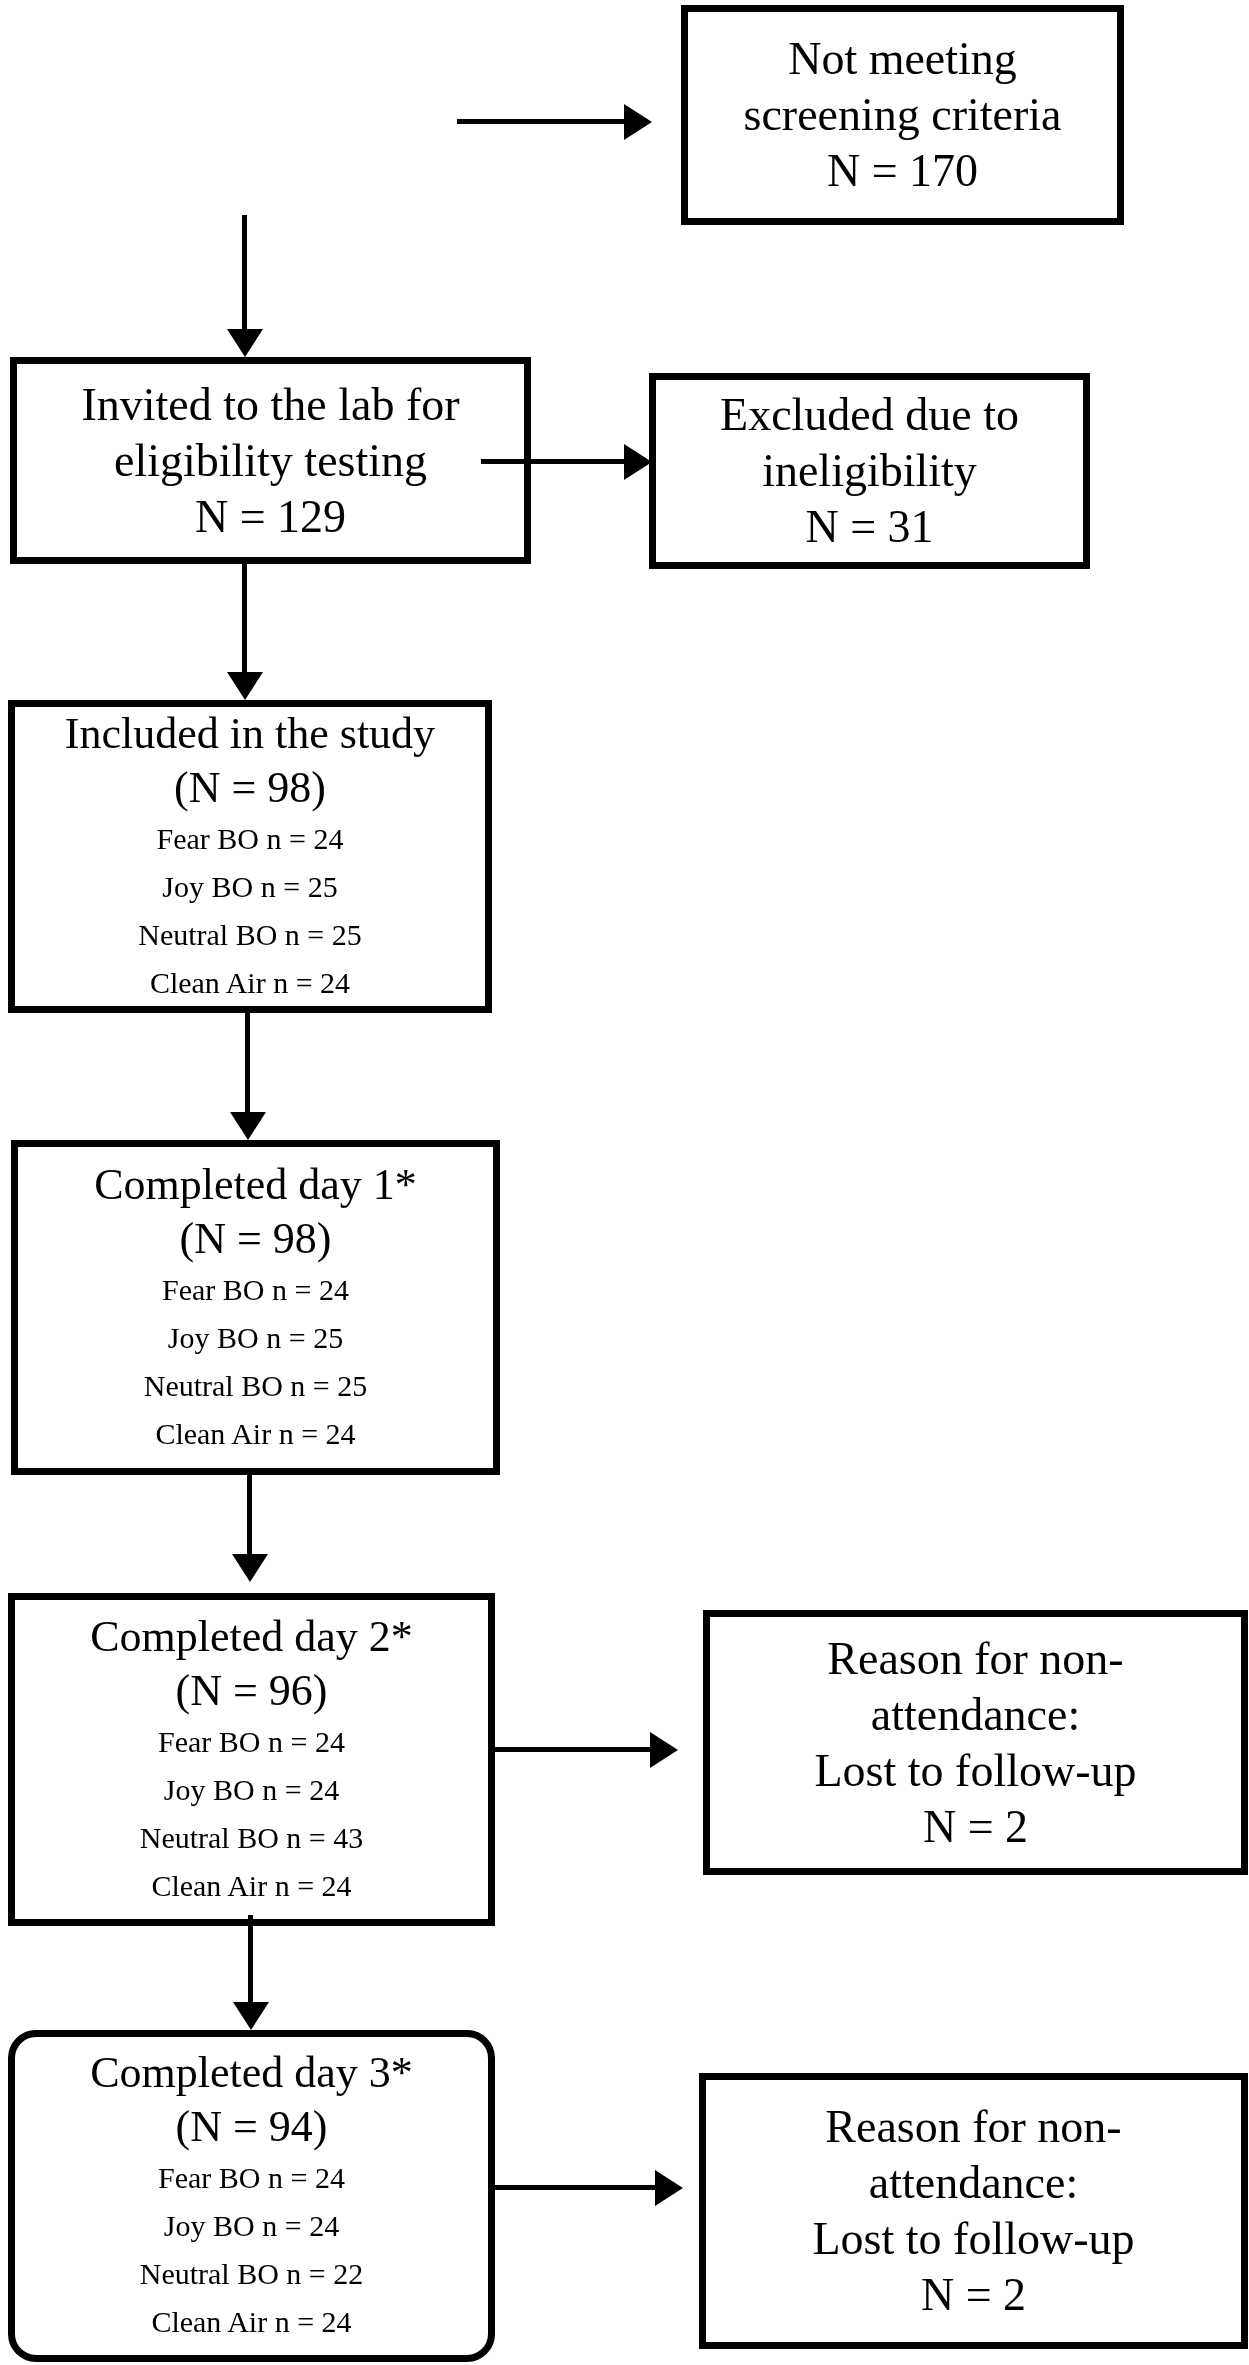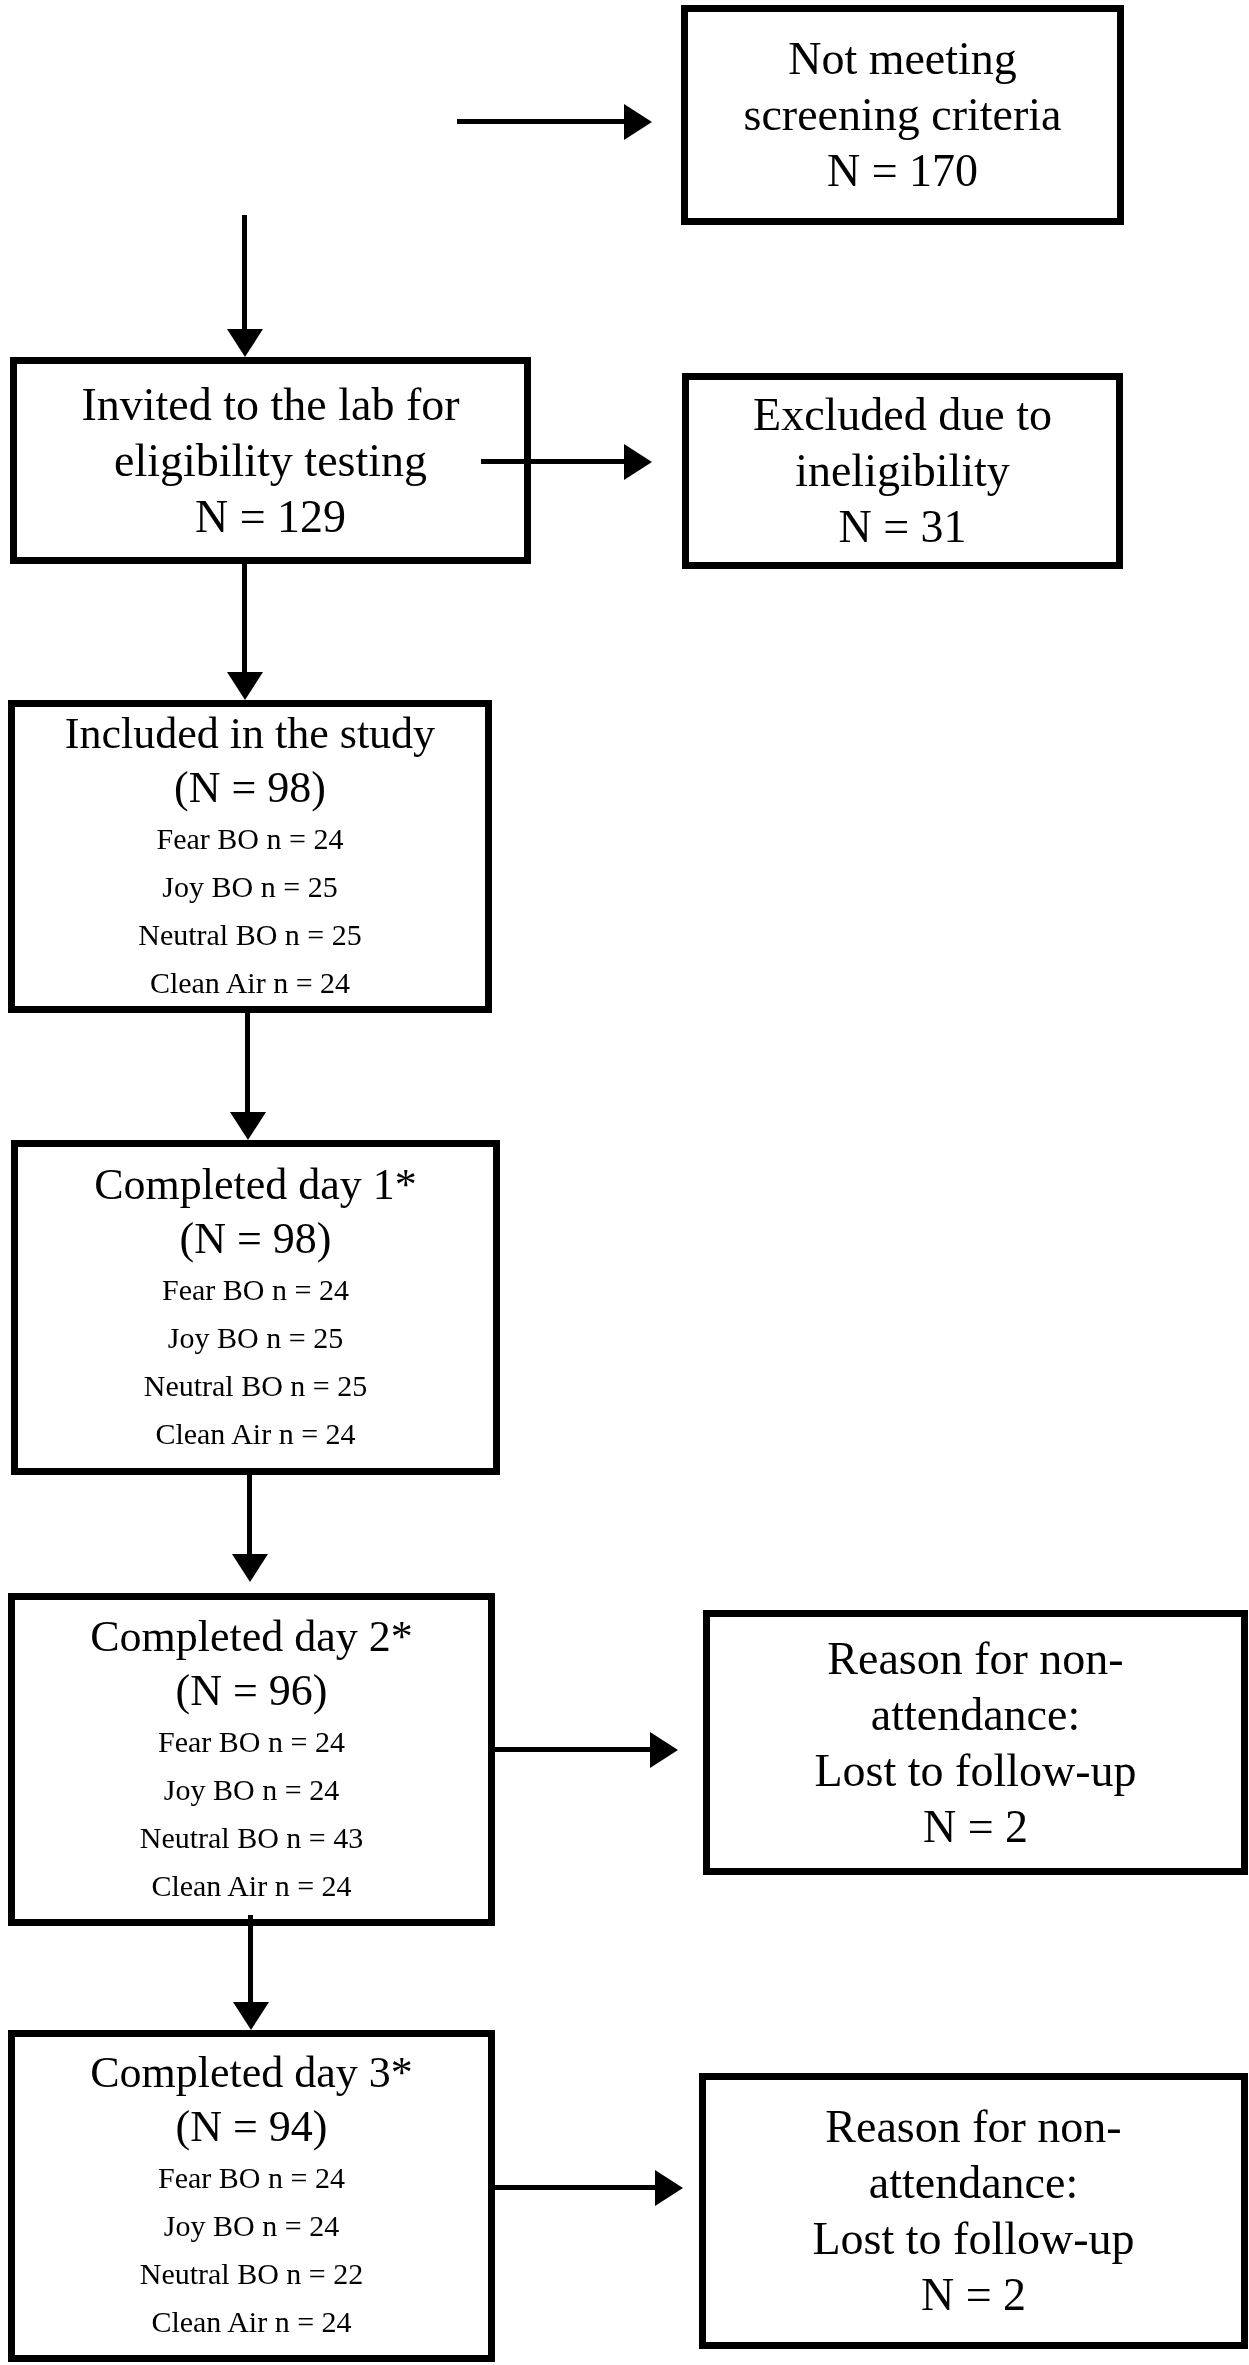--- a/index.html
+++ b/index.html
@@ -52,21 +52,21 @@
     <div class="shaft"></div>
     <div class="head"></div>
   </div>
 
   <div class="box" style="left:10px; top:357px; width:521px; height:207px;">
     <div class="ln lg">Invited to the lab for</div>
     <div class="ln lg">eligibility testing</div>
     <div class="ln lg">N = 129</div>
   </div>
 
-  <div class="box" style="left:682px; top:373px; width:441px; height:196px;">
+  <div class="box" style="left:649px; top:373px; width:441px; height:196px;">
     <div class="ln lg">Excluded due to</div>
     <div class="ln lg">ineligibility</div>
     <div class="ln lg">N = 31</div>
   </div>
 
   <div class="h-arrow" style="left:481px; top:444px; width:171px;">
     <div class="shaft"></div>
     <div class="head"></div>
   </div>
 
@@ -122,21 +122,21 @@
   <div class="h-arrow" style="left:495px; top:1732px; width:183px;">
     <div class="shaft"></div>
     <div class="head"></div>
   </div>
 
   <div class="v-arrow" style="left:233px; top:1915px; height:115px;">
     <div class="shaft"></div>
     <div class="head"></div>
   </div>
 
-  <div class="box" style="left:8px; top:2030px; width:487px; height:332px;">
+  <div class="box" style="left:8px; top:2030px; width:487px; height:332px;border-radius:28px;">
     <div class="ln md">Completed day 3*</div>
     <div class="ln md">(N = 94)</div>
     <div class="ln sm">Fear BO n = 24</div>
     <div class="ln sm">Joy BO n = 24</div>
     <div class="ln sm">Neutral BO n = 22</div>
     <div class="ln sm">Clean Air n = 24</div>
   </div>
 
   <div class="box" style="left:699px; top:2073px; width:549px; height:276px;">
     <div class="ln lg">Reason for non-</div>

